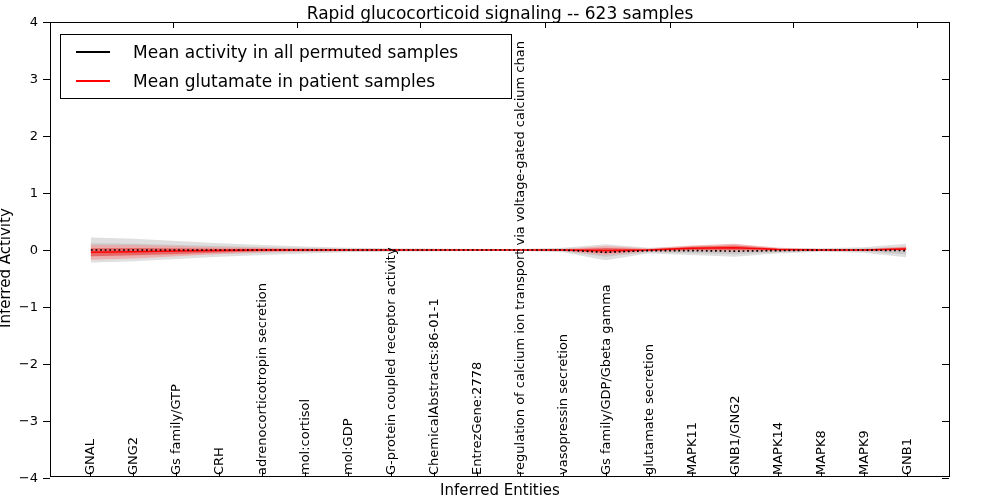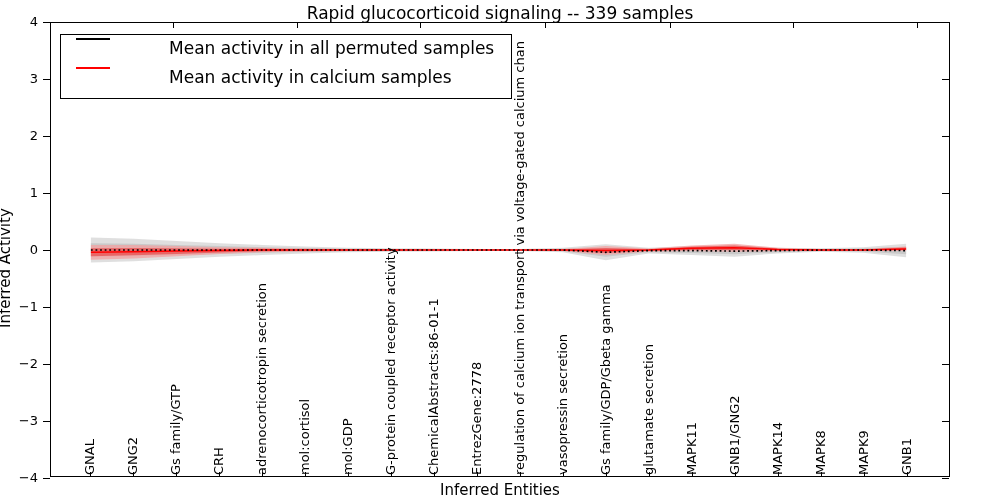--- a/index.html
+++ b/index.html
@@ -39,30 +39,30 @@
   .tick-mark { position: absolute; background: #000000; z-index: 4; }
   .xcat-label {
     position: absolute; transform-origin: 0 0; transform: rotate(-90deg);
     white-space: nowrap; font-size: 13px; line-height: 16px; z-index: 7;
   }
   .legend-box {
     position: absolute; left: 60px; top: 34px; width: 452px; height: 65px;
     border: 1px solid #000000; box-sizing: border-box; background: #ffffff;
     z-index: 5; display: flex; flex-direction: column; justify-content: center;
   }
-  .legend-row { display: flex; height: 29px; padding-left: 15px; gap: 36px; }
+  .legend-row { display: flex; align-items: center; height: 29px; padding-left: 15px; }
   .legend-swatch { width: 34px; height: 2px; margin-right: 23px; flex: 0 0 auto; }
   .legend-label { font-size: 17px; white-space: nowrap; }
 </style>
 </head>
 <body>
 
 <div class="figure">
 
-  <div class="chart-title">Rapid glucocorticoid signaling -- 339 samples</div>
+  <div class="chart-title">Rapid glucocorticoid signaling -- 623 samples</div>
 
   <div class="plot-area">
     <svg id="plot-svg" width="898" height="453" viewBox="0 0 900 455" preserveAspectRatio="none">
         <polygon points="40,215.5 83,216.6 126,218.9 169,221.2 212,222.9 255,224.6 298,225.7 341,226.3 384,226.6 427,226.9 470,226.9 513,225.7 556,222.3 599,225.7 642,224.0 685,223.4 728,225.7 771,226.3 814,225.2 857,221.7 857,235.4 814,230.8 771,229.7 728,231.4 685,234.8 642,233.1 599,231.4 556,238.3 513,230.3 470,229.1 427,229.1 384,229.4 341,229.7 298,230.3 255,231.4 212,233.1 169,234.8 126,237.1 83,239.4 40,240.5" fill="#d9d9d9" fill-opacity="0.85"></polygon>
         <polygon points="40,221.2 83,221.7 126,222.9 169,224.0 212,225.2 255,226.1 298,226.7 341,227.0 384,227.2 427,227.4 470,227.4 513,226.7 556,225.7 599,227.0 642,226.1 685,226.0 728,227.0 771,227.0 814,226.4 857,224.8 857,232.3 814,229.6 771,229.0 728,230.2 685,232.3 642,231.1 599,230.2 556,234.8 513,229.3 470,228.6 427,228.6 384,228.8 341,229.0 298,229.3 255,229.9 212,230.8 169,232.0 126,233.1 83,234.3 40,234.8" fill="#c6c6c6" fill-opacity="0.9"></polygon>
         <polygon points="40,222.9 83,222.9 126,224.0 169,225.2 212,225.7 255,226.6 298,227.1 341,227.3 384,227.4 427,227.4 470,227.4 513,226.9 556,224.0 599,226.6 642,223.4 685,221.7 728,225.7 771,227.1 814,226.9 857,224.6 857,229.1 814,229.1 771,228.9 728,229.1 685,229.7 642,229.1 599,229.4 556,233.1 513,229.1 470,228.6 427,228.6 384,228.6 341,228.7 298,228.9 255,229.4 212,230.3 169,232.0 126,234.3 83,236.6 40,237.7" fill="#f2a0a0" fill-opacity="0.75"></polygon>
         <polygon points="40,226.3 83,226.0 126,226.3 169,226.7 212,226.7 255,227.2 298,227.5 341,227.6 384,227.7 427,227.7 470,227.7 513,227.4 556,226.1 599,227.2 642,224.7 685,223.5 728,226.5 771,227.5 814,227.4 857,225.6 857,228.1 814,228.6 771,228.5 728,228.4 685,227.9 642,227.9 599,228.8 556,231.1 513,228.6 470,228.3 427,228.3 384,228.3 341,228.4 298,228.5 255,228.8 212,229.3 169,230.5 126,232.0 83,233.4 40,234.3" fill="#e85555" fill-opacity="0.8"></polygon>
         <polyline points="40,230.3 83,229.7 126,229.1 169,228.6 212,228.0 255,228.0 298,228.0 341,228.0 384,228.0 427,228.0 470,228.0 513,228.0 556,228.6 599,228.0 642,226.3 685,225.7 728,227.4 771,228.0 814,228.0 857,226.9" fill="none" stroke="#ff0000" stroke-width="1.5"></polyline>
         <polyline points="40,228.0 83,228.0 126,228.0 169,228.0 212,228.0 255,228.0 298,228.0 341,228.0 384,228.0 427,228.0 470,228.0 513,228.0 556,230.3 599,228.6 642,228.6 685,229.1 728,228.6 771,228.0 814,228.0 857,228.6" fill="none" stroke="#000000" stroke-width="1.7" stroke-dasharray="1.8,2.8"></polyline>
       </svg>
@@ -150,17 +150,17 @@
       <div class="xcat-label" style="left: 899px; top: 475px;">GNB1</div>
     </div>
 
   <div class="legend-box">
     <div class="legend-row">
       <span class="legend-swatch" style="background: rgb(0, 0, 0);"></span>
       <span class="legend-label">Mean activity in all permuted samples</span>
     </div>
     <div class="legend-row">
       <span class="legend-swatch" style="background: rgb(255, 0, 0);"></span>
-      <span class="legend-label">Mean activity in calcium samples</span>
+      <span class="legend-label">Mean glutamate in patient samples</span>
     </div>
   </div>
 
 </div>
 
 </body></html>

